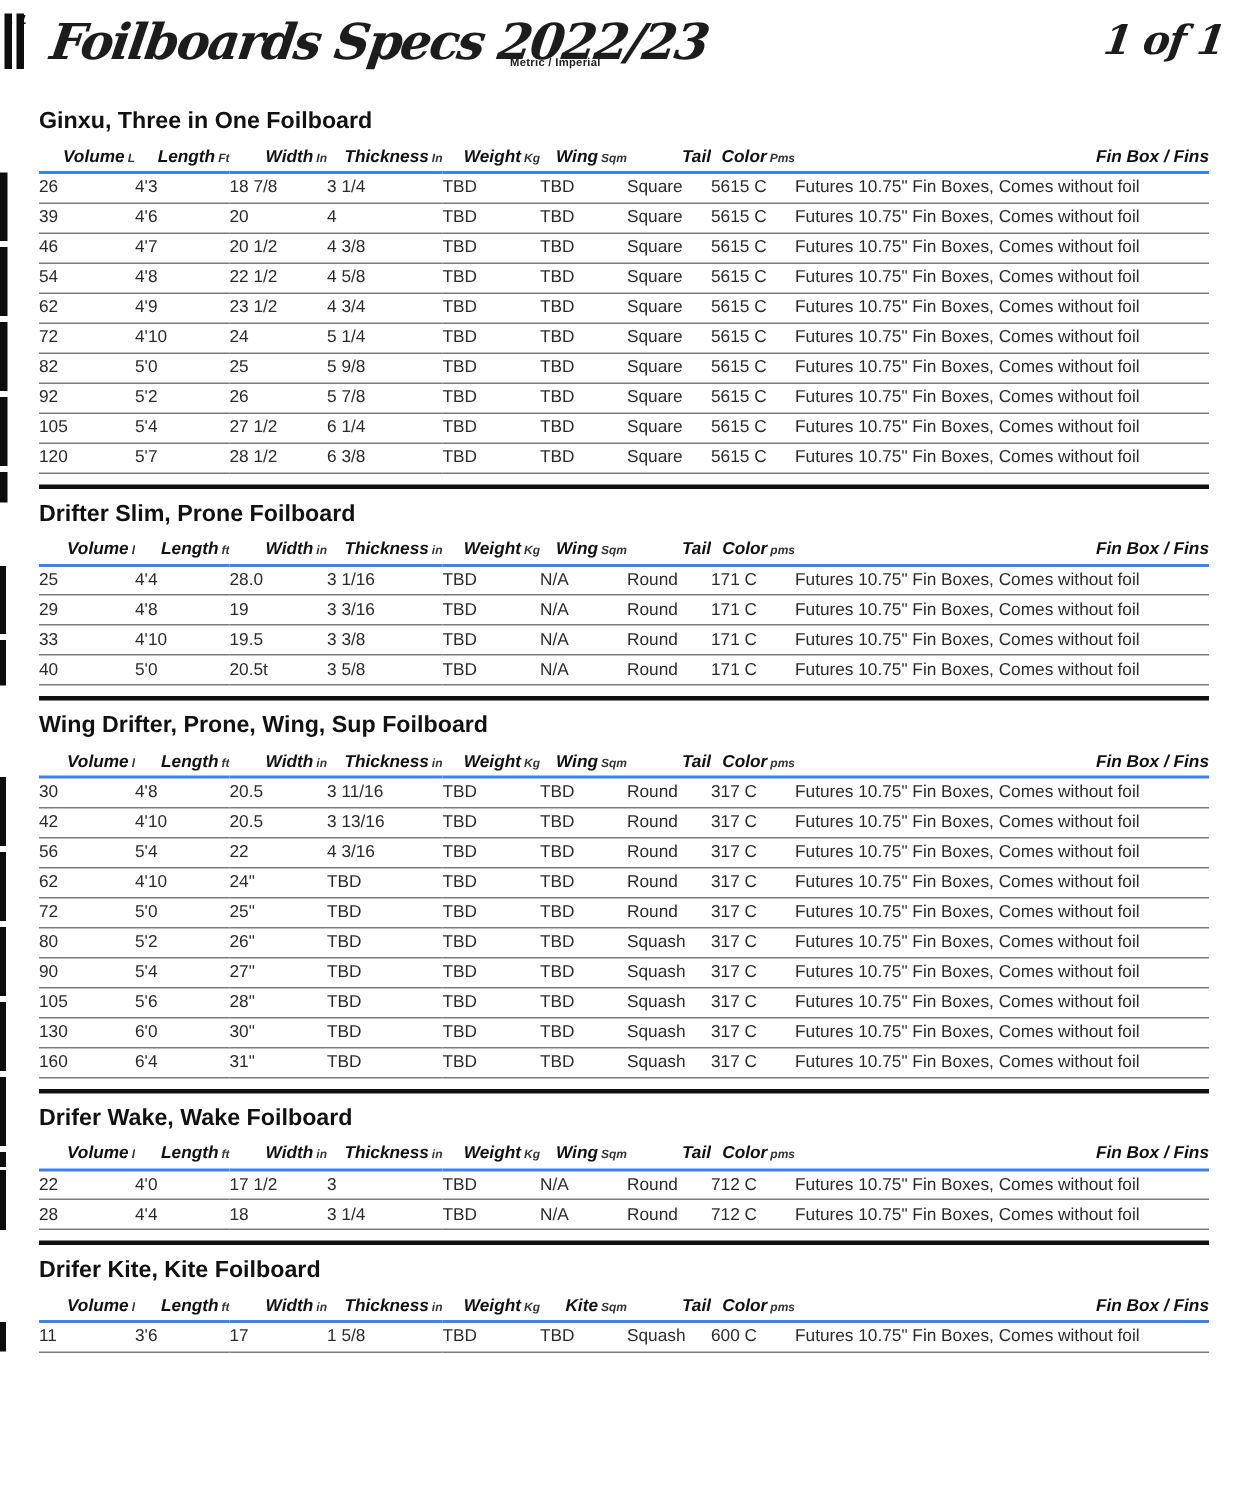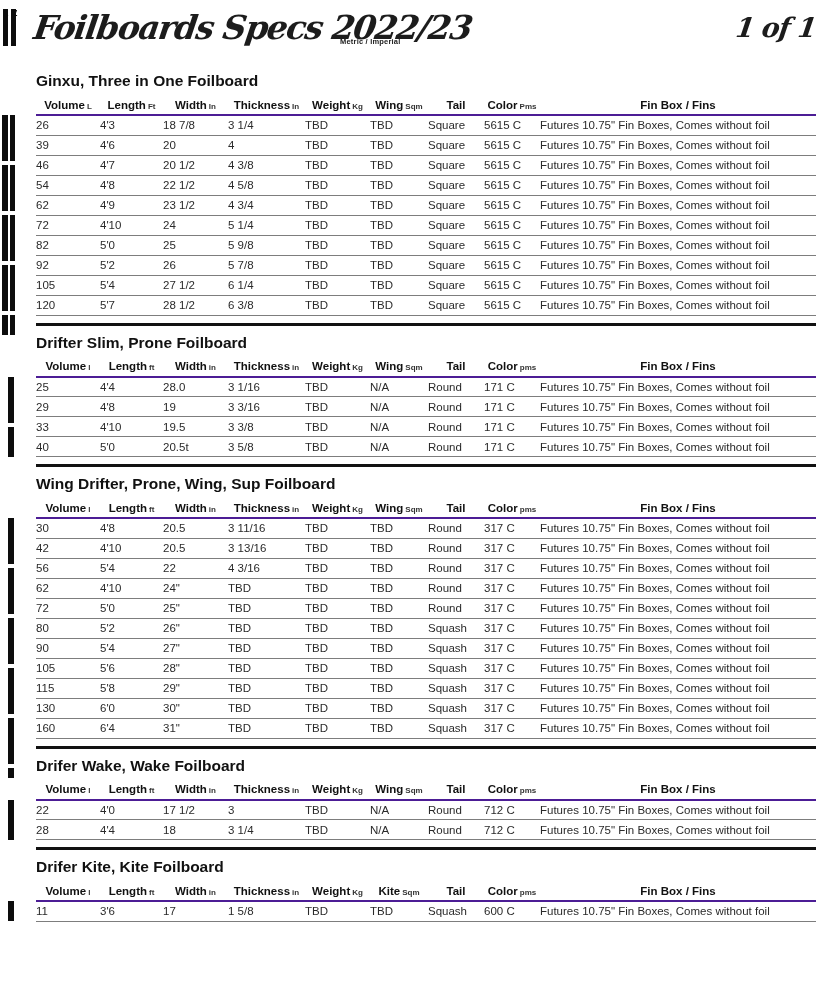--- a/index.html
+++ b/index.html
@@ -39,40 +39,40 @@
   }
   .page-indicator {
     position: absolute; right: 12px; top: 12px;
     font-family: "DejaVu Serif", serif;
     font-style: italic; font-weight: 700;
     font-size: 27px; letter-spacing: -1px;
     transform: skewX(-8deg);
   }
 
   
-  #sections { margin-left: 36px; width: 780px; }
+  #sections { margin-left: 26px; width: 780px; }
   .spec-section { position: relative; padding-top: 6px; }
   .section-title { font-size: 15.5px; font-weight: 700; color: #111; padding: 2px 0 5px 0; }
 
   table.spec-table { border-collapse: collapse; table-layout: fixed; width: 780px; }
   col.c-volume    { width: 64px; }
   col.c-length    { width: 63px; }
   col.c-width     { width: 65px; }
   col.c-thickness { width: 77px; }
   col.c-weight    { width: 65px; }
   col.c-wing      { width: 58px; }
   col.c-tail      { width: 56px; }
   col.c-color     { width: 56px; }
   col.c-finbox    { width: auto; }
 
   th {
-    text-align: center; font-size: 11.5px; font-weight: 700; color: #111;
+    text-align: right; font-size: 11.5px; font-weight: 700; color: #111;
     height: 20px; vertical-align: middle;
-    border-bottom: 2px solid #4c1d95;
-    white-space: nowrap; overflow: hidden;
+    border-bottom: 2px solid #3b82f6;
+    white-space: nowrap; overflow: hidden; font-style: italic;
   }
   th .unit { font-size: 8px; font-weight: 700; color: #333; margin-left: 2px; }
   td {
     font-size: 11.5px; color: #2a2a2a;
     height: 20px; vertical-align: middle;
     border-bottom: 1px solid #7d7d7d;
     white-space: nowrap; overflow: hidden;
   }
   tbody tr:first-child td { border-top: none; }
 
@@ -441,31 +441,20 @@
             <td>5'6</td>
             <td>28"</td>
             <td>TBD</td>
             <td>TBD</td>
             <td>TBD</td>
             <td>Squash</td>
             <td>317 C</td>
             <td>Futures 10.75" Fin Boxes, Comes without foil</td>
           </tr>
           <tr>
-            <td>115</td>
-            <td>5'8</td>
-            <td>29"</td>
-            <td>TBD</td>
-            <td>TBD</td>
-            <td>TBD</td>
-            <td>Squash</td>
-            <td>317 C</td>
-            <td>Futures 10.75" Fin Boxes, Comes without foil</td>
-          </tr>
-          <tr>
             <td>130</td>
             <td>6'0</td>
             <td>30"</td>
             <td>TBD</td>
             <td>TBD</td>
             <td>TBD</td>
             <td>Squash</td>
             <td>317 C</td>
             <td>Futures 10.75" Fin Boxes, Comes without foil</td>
           </tr>

